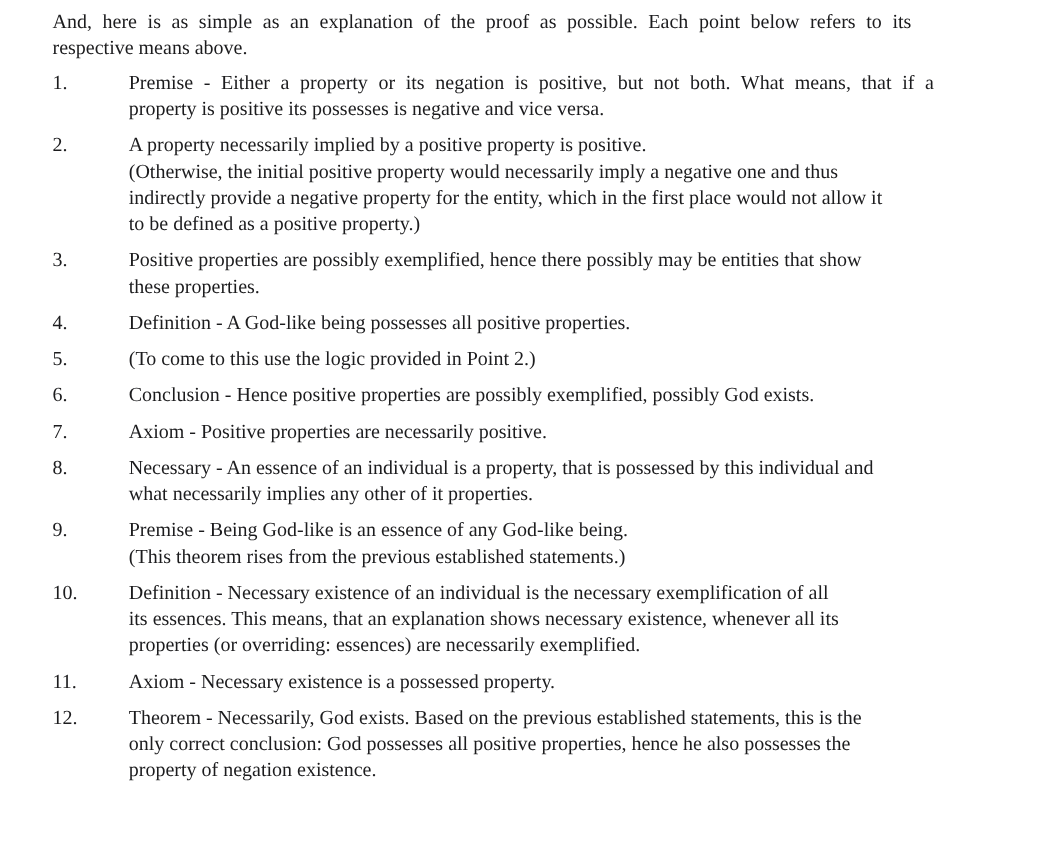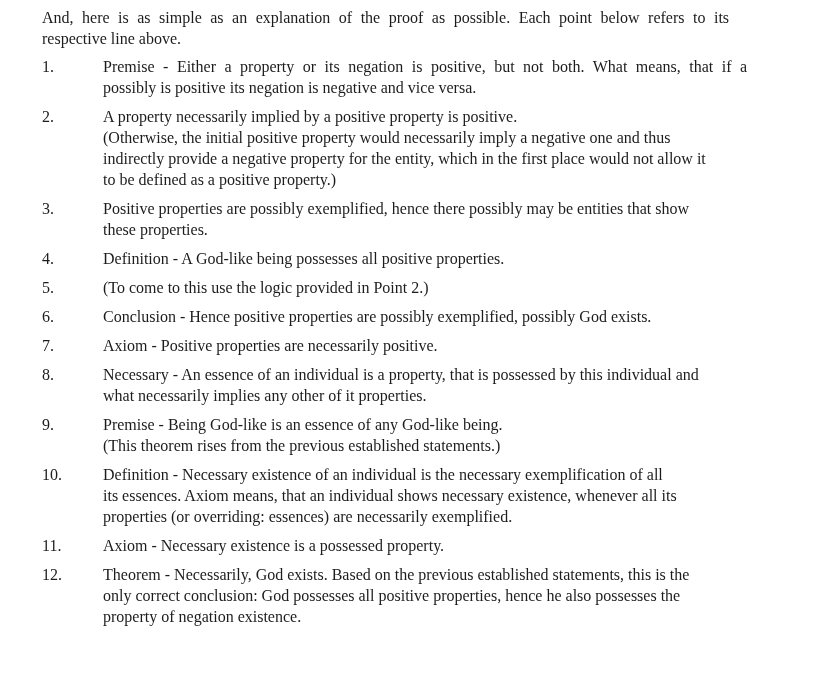--- a/index.html
+++ b/index.html
@@ -22,30 +22,30 @@
   .line { display:block; white-space:nowrap; }
   .stretched { word-spacing:4.5px; }
 </style>
 </head>
 <body>
 
 <div class="page">
 
   <div class="intro">
     <span class="line stretched">And, here is as simple as an explanation of the proof as possible. Each point below refers to its</span>
-    <span class="line">respective line above.</span>
+    <span class="line">respective means above.</span>
   </div>
 
   <div class="proof-list">
 
     <div class="item">
       <div class="num">1.</div>
       <div class="body">
         <span class="line stretched">Premise - Either a property or its negation is positive, but not both. What means, that if a</span>
-        <span class="line">possibly is positive its negation is negative and vice versa.</span>
+        <span class="line">property is positive its possesses is negative and vice versa.</span>
       </div>
     </div>
 
     <div class="item">
       <div class="num">2.</div>
       <div class="body">
         <span class="line">A property necessarily implied by a positive property is positive.</span>
         <span class="line">(Otherwise, the initial positive property would necessarily imply a negative one and thus</span>
         <span class="line">indirectly provide a negative property for the entity, which in the first place would not allow it</span>
         <span class="line">to be defined as a positive property.)</span>
@@ -101,21 +101,21 @@
       <div class="body">
         <span class="line">Premise - Being God-like is an essence of any God-like being.</span>
         <span class="line">(This theorem rises from the previous established statements.)</span>
       </div>
     </div>
 
     <div class="item">
       <div class="num">10.</div>
       <div class="body">
         <span class="line">Definition - Necessary existence of an individual is the necessary exemplification of all</span>
-        <span class="line">its essences. Axiom means, that an individual shows necessary existence, whenever all its</span>
+        <span class="line">its essences. This means, that an explanation shows necessary existence, whenever all its</span>
         <span class="line">properties (or overriding: essences) are necessarily exemplified.</span>
       </div>
     </div>
 
     <div class="item">
       <div class="num">11.</div>
       <div class="body">
         <span class="line">Axiom - Necessary existence is a possessed property.</span>
       </div>
     </div>

